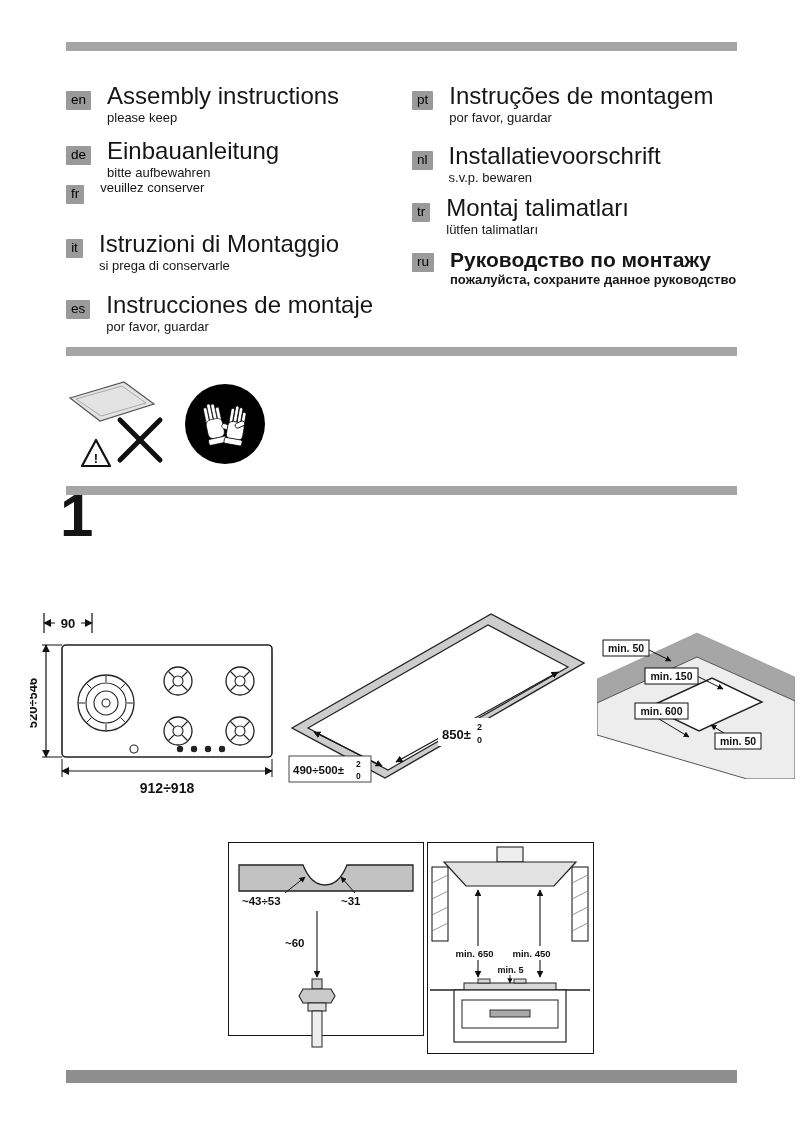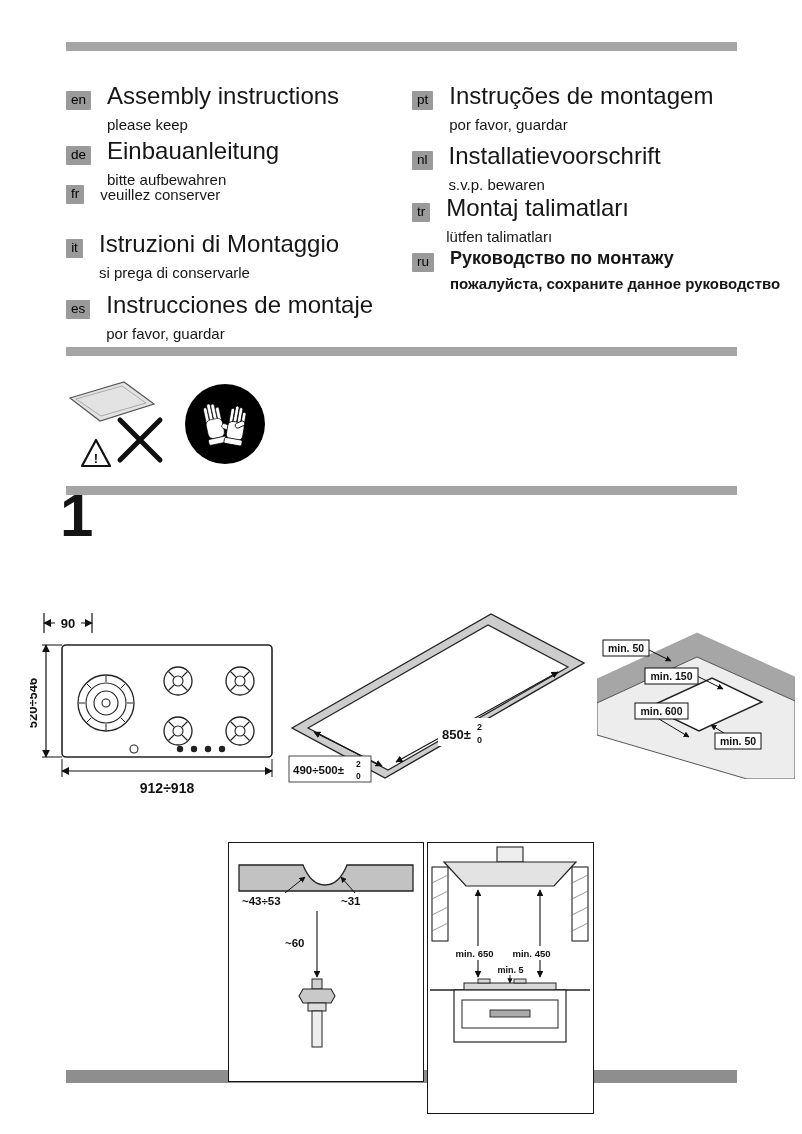--- a/index.html
+++ b/index.html
@@ -5,22 +5,22 @@
   *{box-sizing:border-box;margin:0;padding:0}
   html,body{background:#ffffff}
   body{font-family:"Liberation Sans",sans-serif;color:#161616}
   .page{position:relative;width:802px;height:1134px;background:#fff;overflow:hidden}
   .bar{position:absolute;left:66px;width:671px;height:9px;background:#a5a5a5}
   .bar.dark{background:#8e8e8e;height:13px}
   .lang-item{position:absolute;display:flex;align-items:flex-start}
   .lang-badge{background:#9a9a9a;color:#000000;font-size:13.5px;line-height:1;padding:2px 5px 3px;margin:7px 16px 0 0;min-width:17px;text-align:center;border-radius:1px}
   .lang-text{display:flex;flex-direction:column}
   .lang-title{font-size:24px;line-height:1.02;white-space:nowrap}
-  .lang-sub{font-size:15px;margin-top:8px;white-space:nowrap}
-  .lang-item.bold .lang-title{font-weight:bold;font-size:18px;margin-top:3px}
+  .lang-sub{font-size:13px;margin-top:2px;white-space:nowrap}
+  .lang-item.bold .lang-title{font-weight:bold;font-size:21px;margin-top:3px}
   .lang-item.bold .lang-sub{font-weight:bold}
   .step-number{position:absolute;left:60px;top:486px;font-size:60px;font-weight:bold;line-height:1;letter-spacing:-1px;color:#141414}
   .abs{position:absolute}
   .panel{position:absolute;border:1.4px solid #161616;background:#fff}
   svg{display:block}
   svg text{font-family:"Liberation Sans",sans-serif;fill:#111}
 </style>
 </head>
 <body>
 
@@ -243,21 +243,21 @@
     <g>
       <rect x="38" y="76" width="53" height="16" fill="#fff" stroke="#111" stroke-width="1"></rect>
       <text x="64.5" y="88" text-anchor="middle" font-size="10.5" font-weight="bold">min. 600</text>
     </g>
     <g>
       <rect x="118" y="106" width="46" height="16" fill="#fff" stroke="#111" stroke-width="1"></rect>
       <text x="141" y="118" text-anchor="middle" font-size="10.5" font-weight="bold">min. 50</text>
     </g>
   </svg>
 
-  <div class="panel" style="left:228px;top:842px;width:196px;height:240px">
+  <div class="panel" style="left:228px;top:842px;width:196px;height:194px">
     <svg width="193" height="209" viewBox="0 0 193 209">
       <defs>
         <marker id="ar4" viewBox="0 0 10 10" refX="9" refY="5" markerWidth="6" markerHeight="6" orient="auto-start-reverse">
           <path d="M0,0L10,5L0,10Z" fill="#111"></path>
         </marker>
       </defs>
       <path d="M10,48 L10,22 L74,22 Q82,42 96,42 Q110,42 118,22 L184,22 L184,48 Z" fill="#c2c2c2" stroke="#222" stroke-width="1.3"></path>
       <line x1="56" y1="50" x2="76" y2="34" stroke="#111" stroke-width="1" marker-end="url(#ar4)"></line>
       <line x1="126" y1="50" x2="112" y2="34" stroke="#111" stroke-width="1" marker-end="url(#ar4)"></line>
       <text x="13" y="62" font-size="11.5" font-weight="bold">~43÷53</text>
@@ -266,21 +266,21 @@
       <line x1="88" y1="68" x2="88" y2="134" stroke="#111" stroke-width="1.1" marker-end="url(#ar4)"></line>
       <g>
         <rect x="83" y="136" width="10" height="10" fill="#cfcfcf" stroke="#222" stroke-width="1"></rect>
         <polygon points="74,146 102,146 106,153 102,160 74,160 70,153" fill="#c9c9c9" stroke="#222" stroke-width="1.1"></polygon>
         <rect x="79" y="160" width="18" height="8" fill="#dddddd" stroke="#222" stroke-width="1"></rect>
         <rect x="83" y="168" width="10" height="36" fill="#eeeeee" stroke="#222" stroke-width="1"></rect>
       </g>
     </svg>
   </div>
 
-  <div class="panel" style="left:427px;top:842px;width:167px;height:272px">
+  <div class="panel" style="left:427px;top:842px;width:167px;height:212px">
     <svg width="164" height="209" viewBox="0 0 164 209">
       <defs>
         <marker id="ar5" viewBox="0 0 10 10" refX="9" refY="5" markerWidth="6" markerHeight="6" orient="auto-start-reverse">
           <path d="M0,0L10,5L0,10Z" fill="#111"></path>
         </marker>
       </defs>
       <rect x="69" y="4" width="26" height="15" fill="#eeeeee" stroke="#222" stroke-width="1.1"></rect>
       <polygon points="16,19 148,19 126,43 38,43" fill="#e3e3e3" stroke="#222" stroke-width="1.2"></polygon>
       <g>
         <rect x="4" y="24" width="16" height="74" fill="#fff" stroke="#222" stroke-width="1.1"></rect>

